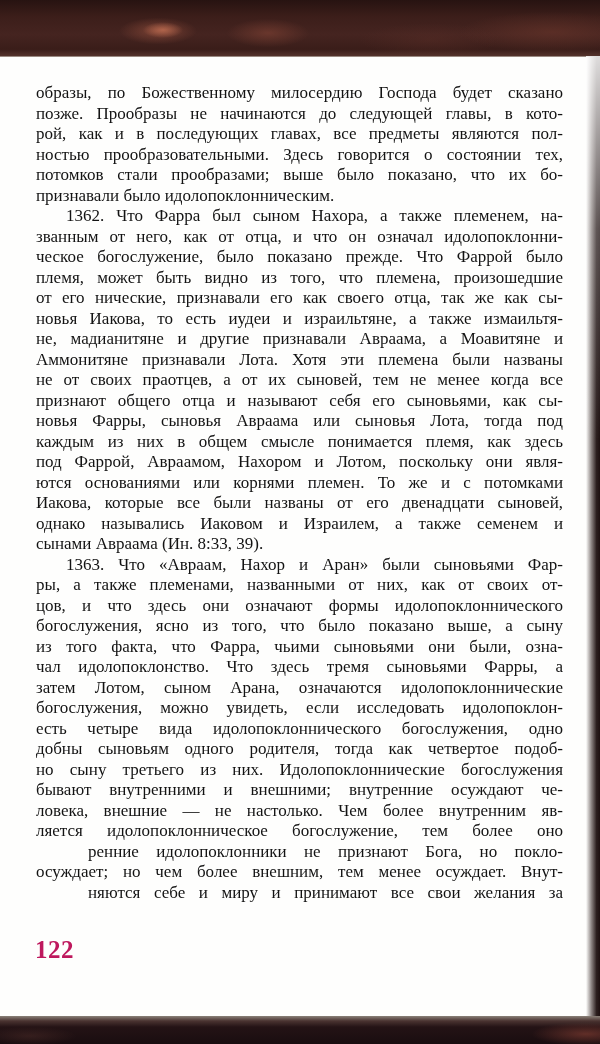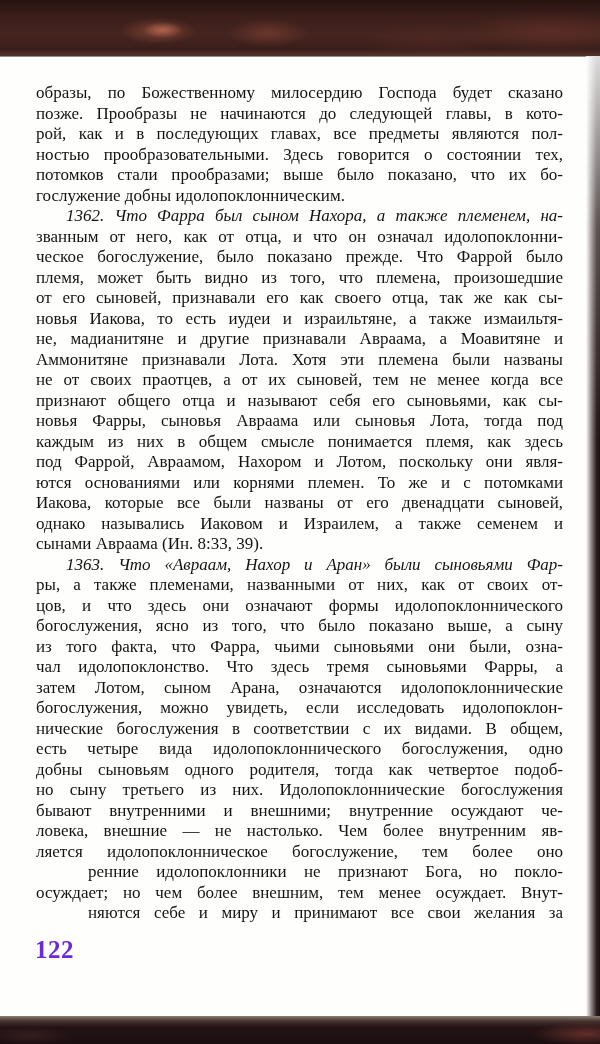--- a/index.html
+++ b/index.html
@@ -61,74 +61,73 @@
     line-height: 20.5px;
     color: #131313;
     text-rendering: optimizeLegibility;
   }
   .line {
     height: 20.5px;
     text-align: justify;
     text-align-last: justify;
     white-space: nowrap;
   }
-  .line.ind  { padding-left: 30px; font-style: italic; }   
+  .line.ind  { padding-left: 30px; }   
   .line.wrap { padding-left: 52px; }   
   .line.noj  { text-align-last: left; white-space: normal; } 
 
   .page-number {
     position: absolute;
     left: 35px; top: 936px;
     font-size: 25px;
     font-weight: bold;
     letter-spacing: 0.5px;
-    color: #6d28d9;
+    color: #be185d;
   }
 </style>
 </head>
 <body>
 
 <div id="book-page">
   <div class="cover-top"></div>
   <div class="edge-right"></div>
   <div class="cover-bottom"></div>
 
   <div class="text-column">
       <div class="line">образы, по Божественному милосердию Господа будет сказано</div>
       <div class="line">позже. Прообразы не начинаются до следующей главы, в кото-</div>
       <div class="line">рой, как и в последующих главах, все предметы являются пол-</div>
       <div class="line">ностью прообразовательными. Здесь говорится о состоянии тех,</div>
       <div class="line">потомков стали прообразами; выше было показано, что их бо-</div>
-      <div class="line noj">гослужение добны идолопоклонническим.</div>
+      <div class="line noj">признавали было идолопоклонническим.</div>
       <div class="line ind">1362. Что Фарра был сыном Нахора, а также племенем, на-</div>
       <div class="line">званным от него, как от отца, и что он означал идолопоклонни-</div>
       <div class="line">ческое богослужение, было показано прежде. Что Фаррой было</div>
       <div class="line">племя, может быть видно из того, что племена, произошедшие</div>
-      <div class="line">от его сыновей, признавали его как своего отца, так же как сы-</div>
+      <div class="line">от его нические, признавали его как своего отца, так же как сы-</div>
       <div class="line">новья Иакова, то есть иудеи и израильтяне, а также измаильтя-</div>
       <div class="line">не, мадианитяне и другие признавали Авраама, а Моавитяне и</div>
       <div class="line">Аммонитяне признавали Лота. Хотя эти племена были названы</div>
       <div class="line">не от своих праотцев, а от их сыновей, тем не менее когда все</div>
       <div class="line">признают общего отца и называют себя его сыновьями, как сы-</div>
       <div class="line">новья Фарры, сыновья Авраама или сыновья Лота, тогда под</div>
       <div class="line">каждым из них в общем смысле понимается племя, как здесь</div>
       <div class="line">под Фаррой, Авраамом, Нахором и Лотом, поскольку они явля-</div>
       <div class="line">ются основаниями или корнями племен. То же и с потомками</div>
       <div class="line">Иакова, которые все были названы от его двенадцати сыновей,</div>
       <div class="line">однако назывались Иаковом и Израилем, а также семенем и</div>
       <div class="line noj">сынами Авраама (Ин. 8:33, 39).</div>
       <div class="line ind">1363. Что «Авраам, Нахор и Аран» были сыновьями Фар-</div>
       <div class="line">ры, а также племенами, названными от них, как от своих от-</div>
       <div class="line">цов, и что здесь они означают формы идолопоклоннического</div>
       <div class="line">богослужения, ясно из того, что было показано выше, а сыну</div>
       <div class="line">из того факта, что Фарра, чьими сыновьями они были, озна-</div>
       <div class="line">чал идолопоклонство. Что здесь тремя сыновьями Фарры, а</div>
       <div class="line">затем Лотом, сыном Арана, означаются идолопоклоннические</div>
       <div class="line">богослужения, можно увидеть, если исследовать идолопоклон-</div>
-      <div class="line">нические богослужения в соответствии с их видами. В общем,</div>
       <div class="line">есть четыре вида идолопоклоннического богослужения, одно</div>
       <div class="line">добны сыновьям одного родителя, тогда как четвертое подоб-</div>
       <div class="line">но сыну третьего из них. Идолопоклоннические богослужения</div>
       <div class="line">бывают внутренними и внешними; внутренние осуждают че-</div>
       <div class="line">ловека, внешние — не настолько. Чем более внутренним яв-</div>
       <div class="line">ляется идолопоклонническое богослужение, тем более оно</div>
       <div class="line wrap">ренние идолопоклонники не признают Бога, но покло-</div>
       <div class="line">осуждает; но чем более внешним, тем менее осуждает. Внут-</div>
       <div class="line wrap">няются себе и миру и принимают все свои желания за</div>
     </div>

